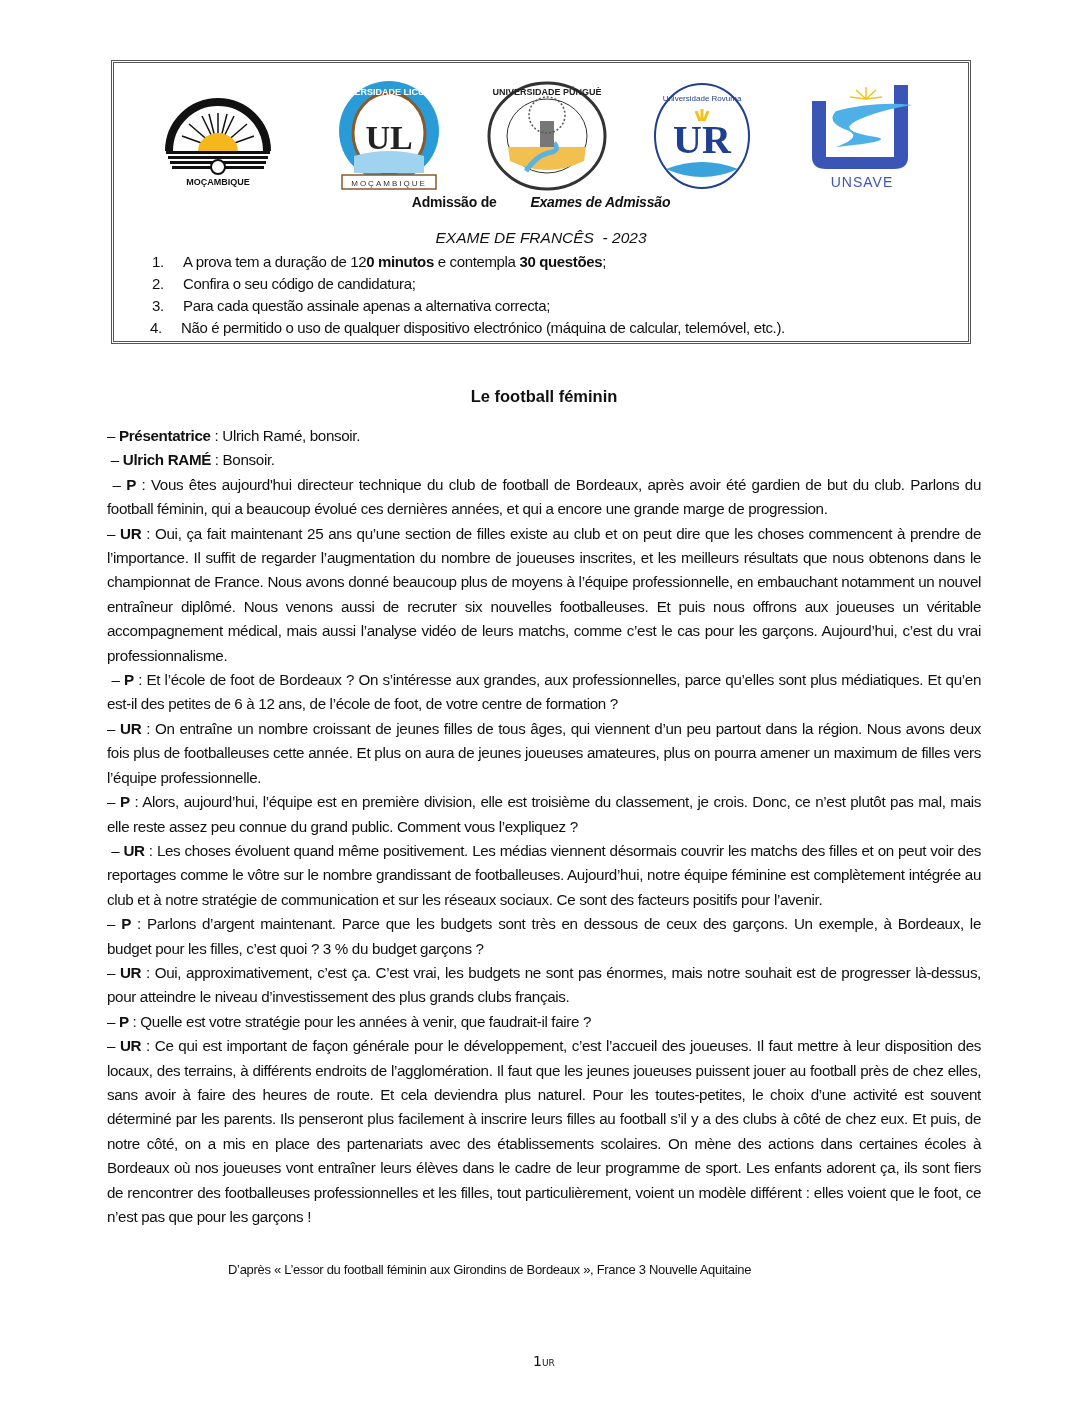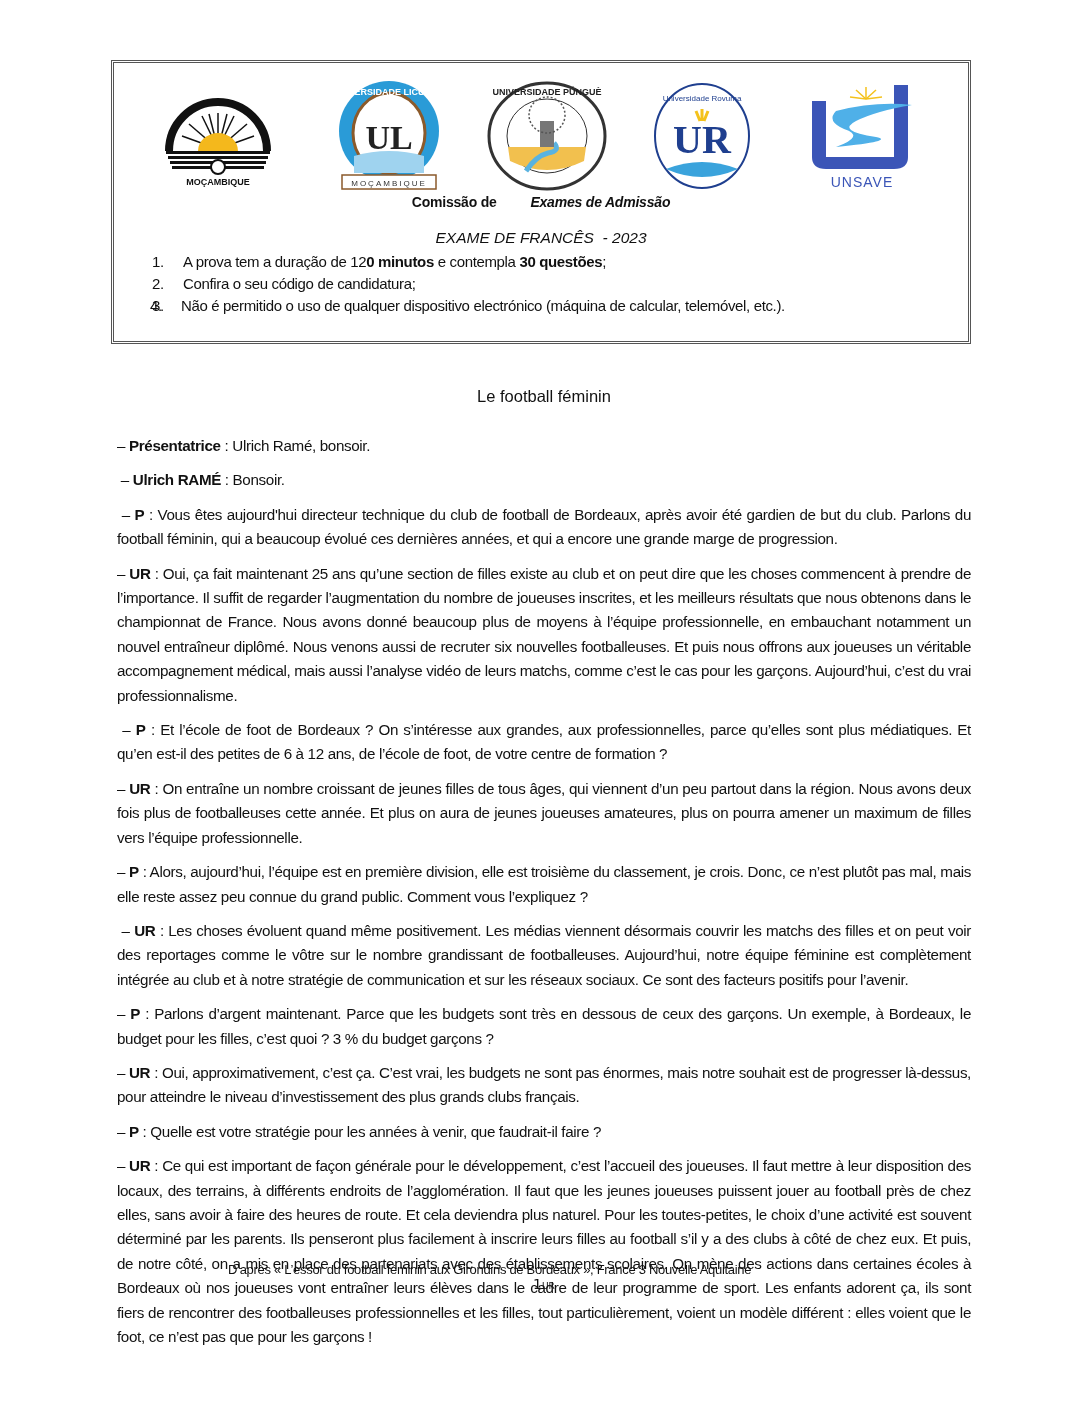--- a/index.html
+++ b/index.html
@@ -18,27 +18,27 @@
   .exam-title { position:absolute; left:0; width:100%; top:166px; text-align:center;
                 font-size:15.5px; font-weight:normal; font-style:italic; }
   .rules { position:absolute; left:38px; top:188px; margin:0; padding:0; list-style:none;
            font-size:15px; line-height:22px; letter-spacing:-0.35px; }
   .rules li { position:relative; padding-left:31px; white-space:nowrap; }
   .rules .num { position:absolute; left:0; }
   .rules b { font-weight:bold; }
 
   
   .article-title { position:absolute; left:0; width:1088px; top:387px; text-align:center;
-                   font-size:16.5px; font-weight:normal; }
+                   font-size:16.5px; font-weight:bold; }
   .article { position:absolute; left:107px; top:424px; width:874px;
              font-size:15.2px; line-height:24.4px; text-align:justify; letter-spacing:-0.35px; }
-  .article p { margin:10px; }
+  .article p { margin:0; }
   .article b { font-weight:bold; }
   .source { position:absolute; left:228px; top:1262px; font-size:13px; letter-spacing:-0.3px;text-align:center; }
-  .page-num { position:absolute; left:0; width:1088px; top:1276px; text-align:center;
+  .page-num { position:absolute; left:0; width:1088px; top:1353px; text-align:center;
               font-size:14px; font-family:"DejaVu Sans", sans-serif; }
   .page-num small { font-size:9px; }
 </style>
 </head>
 <body>
 
 <div class="page">
 
   <div class="header-box">
     <div class="logos">
@@ -105,27 +105,27 @@
             <line x1="60" y1="18" x2="76" y2="16"></line>
         </g>
         <rect x="6" y="20" width="14" height="56" fill="#3b55b7"></rect>
         <rect x="88" y="4" width="14" height="72" fill="#3b55b7"></rect>
         <path d="M6,76 Q6,88 20,88 L88,88 Q102,88 102,76 L88,76 L20,76 Z" fill="#3b55b7"></path>
         <path d="M30,30 Q70,20 106,24 Q70,30 50,40 Q30,50 70,56 Q90,60 30,66 Q60,55 38,48 Q20,40 30,30 Z" fill="#4fb0e8"></path>
         <text x="56" y="106" text-anchor="middle" font-size="14" font-family="Liberation Sans, sans-serif" fill="#3b55b7" letter-spacing="1">UNSAVE</text>
       </svg>
     </div>
 
-    <div class="committee"><span>Comissão de </span><i>Exames de Admissão</i></div>
+    <div class="committee"><span>Admissão de </span><i>Exames de Admissão</i></div>
     <div class="exam-title" style="white-space:pre;">EXAME DE FRANCÊS  - 2023</div>
 
     <ol class="rules">
       <li><span class="num">1.</span><span>A prova tem a duração de 12</span><b>0 minutos</b><span style="white-space:pre;margin-top:20px;"> e contempla </span><b>30 questões</b><span>;</span></li>
       <li><span class="num">2.</span><span>Confira o seu código de candidatura;</span></li>
-      <li><span class="num">3.</span></li>
+      <li><span class="num">3.</span><span>Para cada questão assinale apenas a alternativa correcta;</span></li>
       <li style="left:-2px;"><span class="num">4.</span><span>Não é permitido o uso de qualquer dispositivo electrónico (máquina de calcular, telemóvel, etc.).</span></li>
     </ol>
   </div>
 
   <div class="article-title">Le football féminin</div>
 
   <div class="article" id="article-body">
       <p><span style="white-space: pre;">– </span><b>Présentatrice</b><span> : Ulrich Ramé, bonsoir.</span></p>
       <p><span style="white-space: pre;"> – </span><b>Ulrich RAMÉ</b><span> : Bonsoir.</span></p>
       <p><span style="white-space: pre;"> – </span><b>P</b><span> : Vous êtes aujourd'hui directeur technique du club de football de Bordeaux, après avoir été gardien de but du club. Parlons du football féminin, qui a beaucoup évolué ces dernières années, et qui a encore une grande marge de progression.</span></p>

